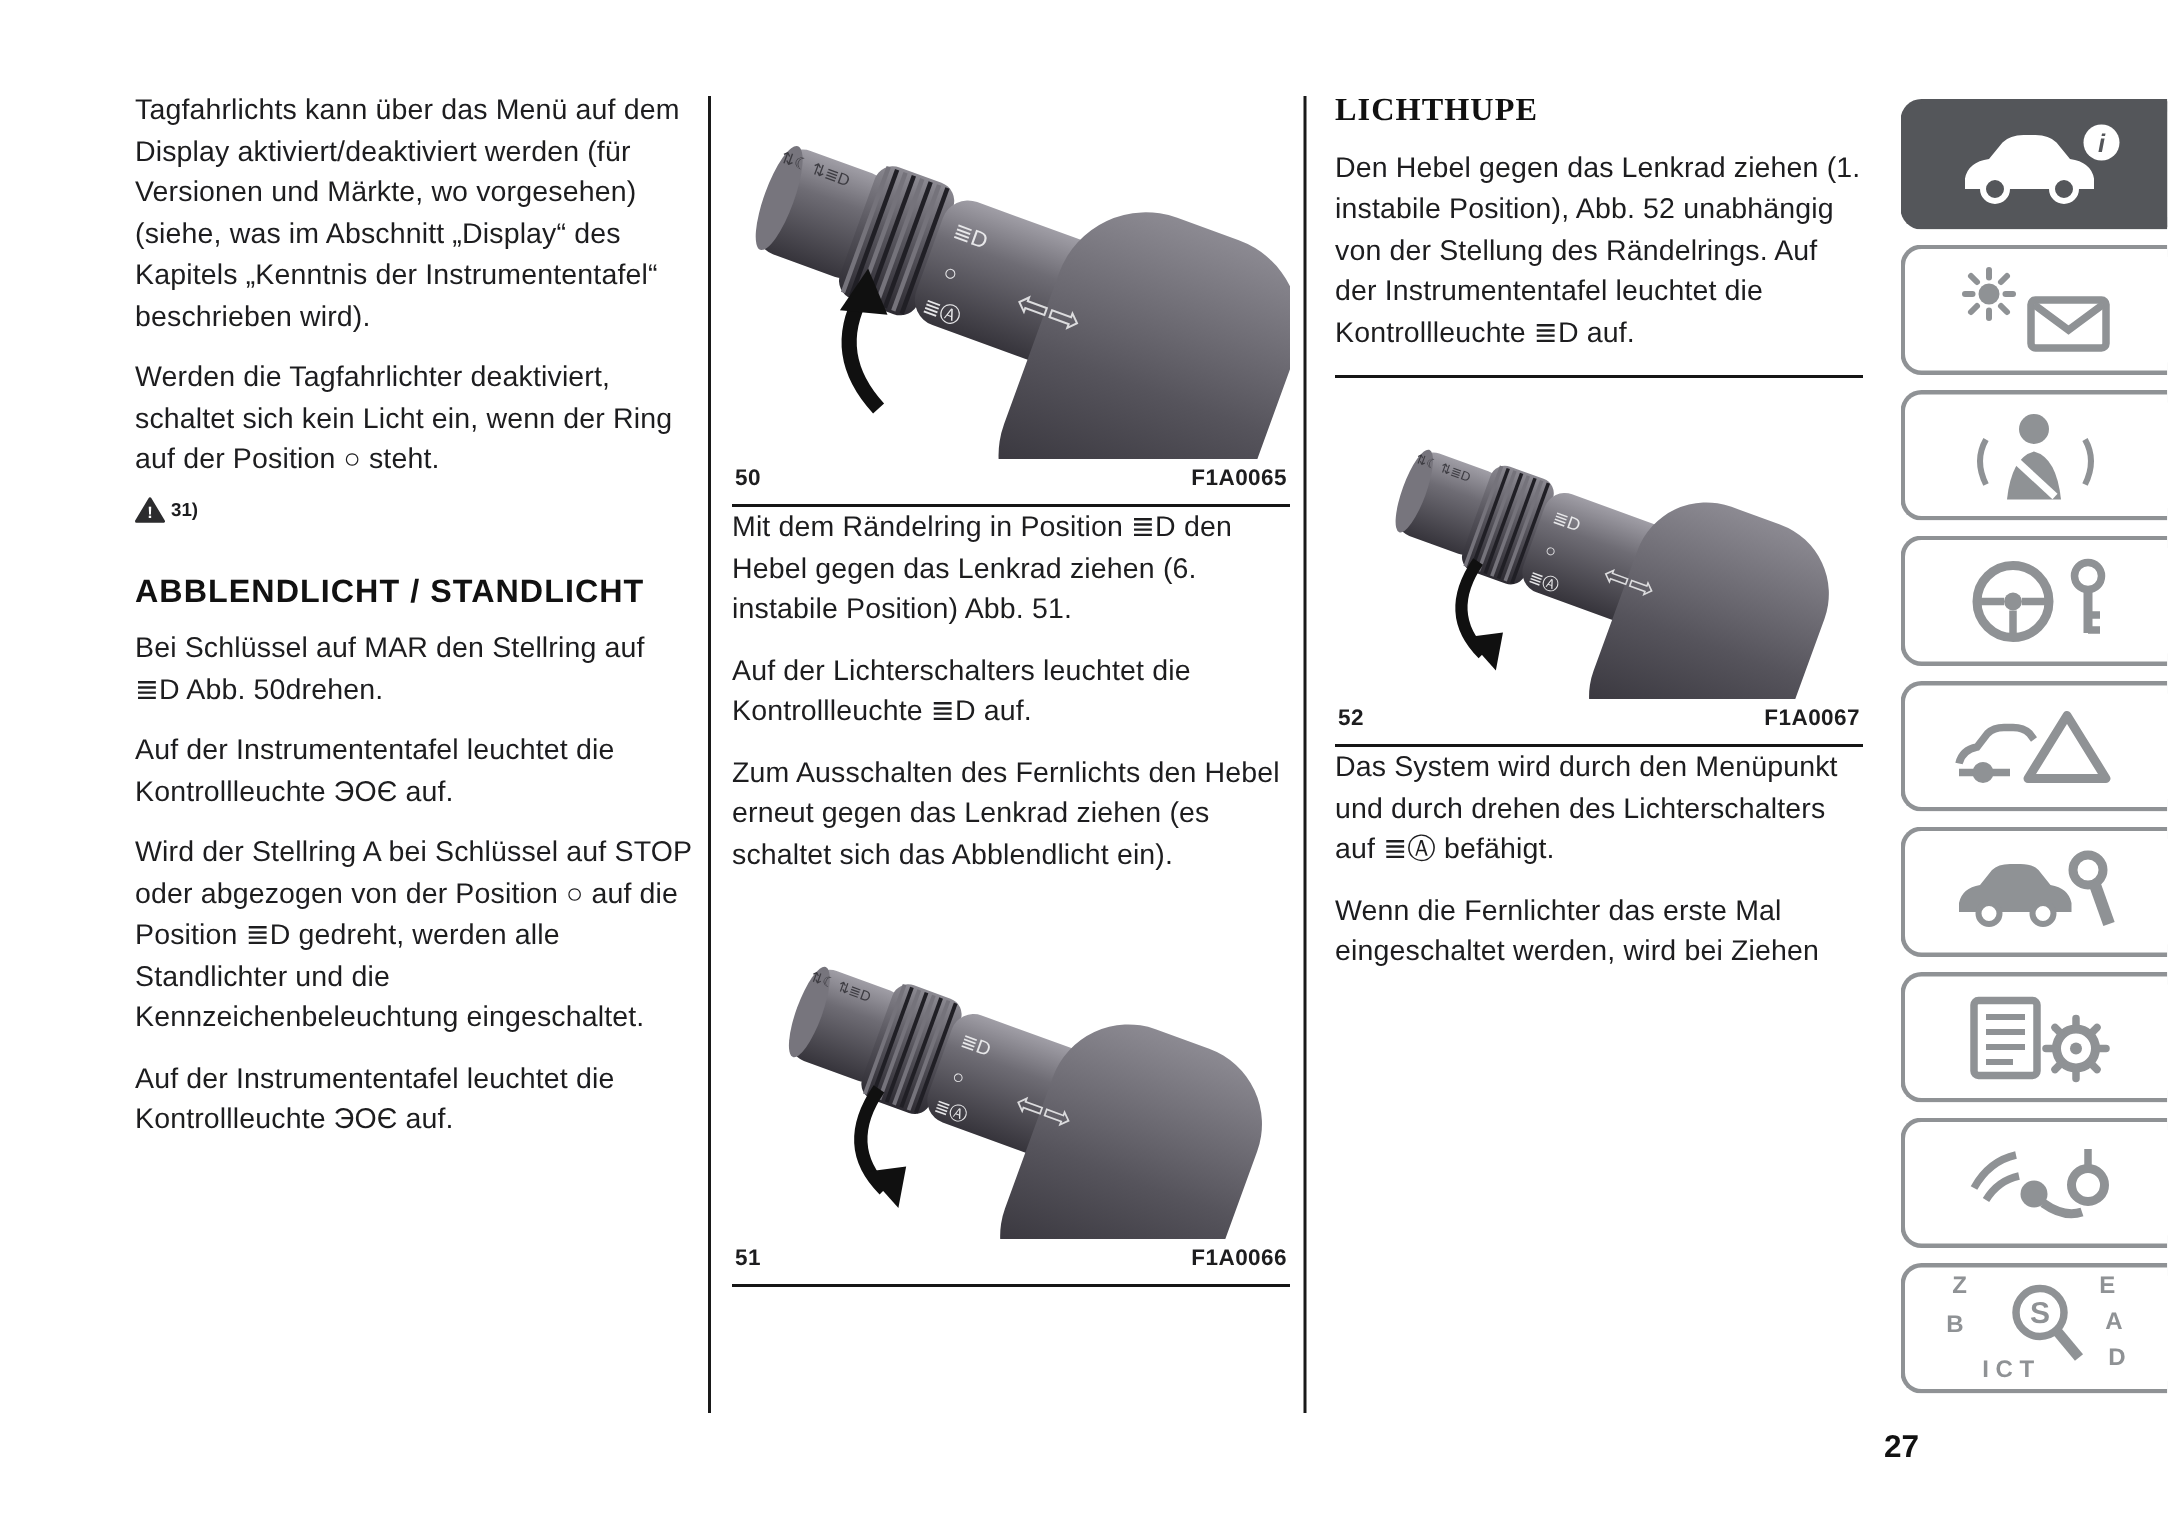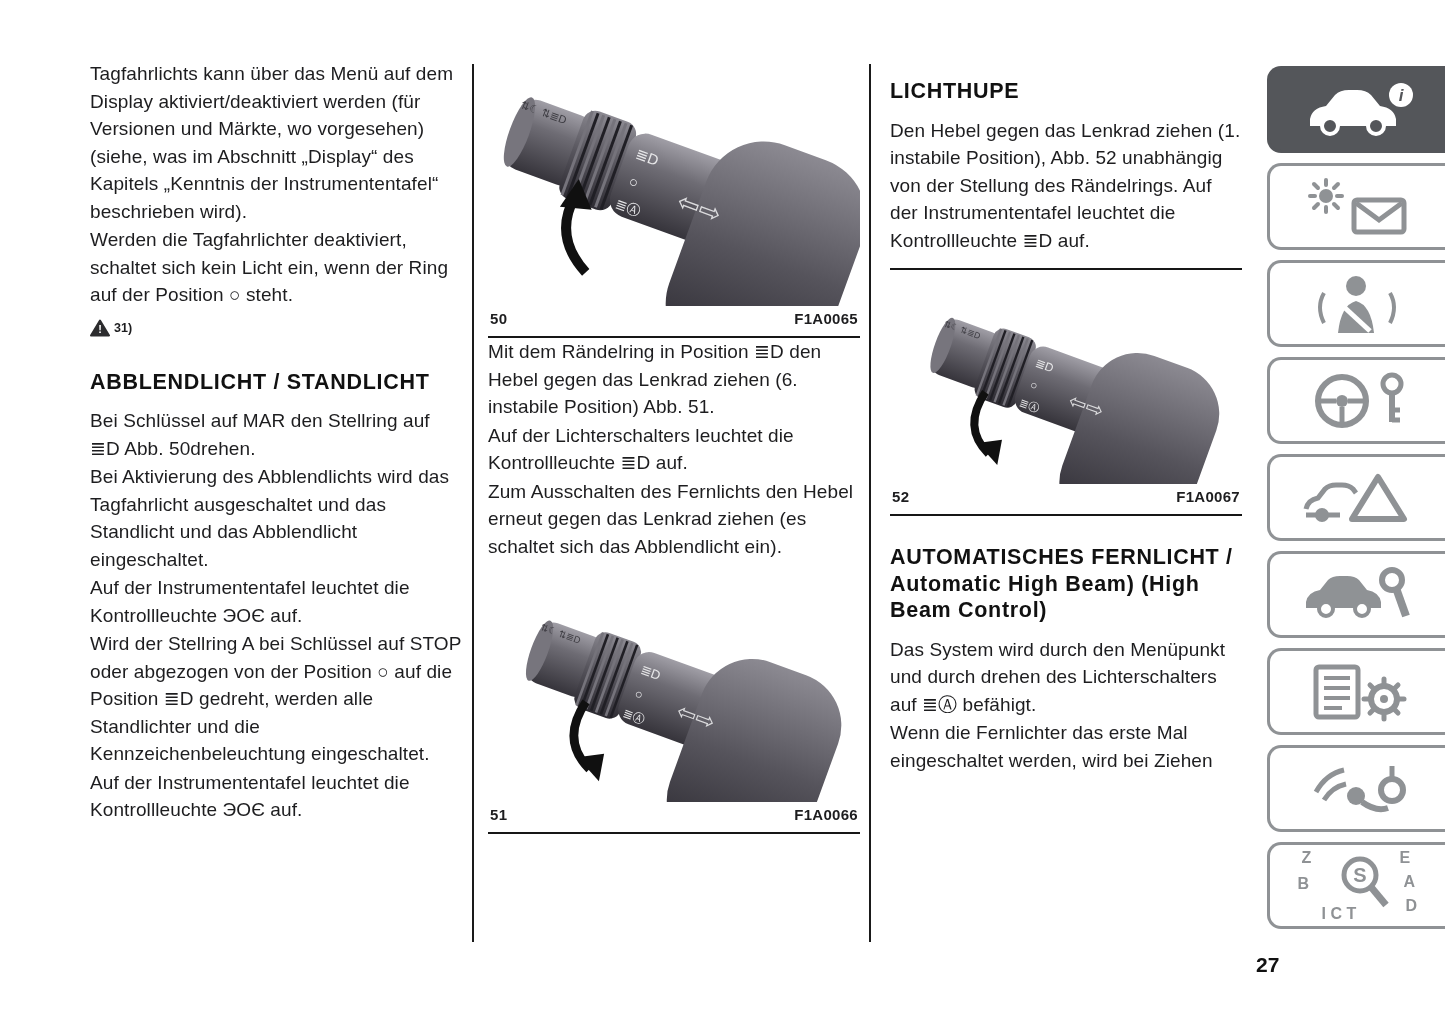--- a/index.html
+++ b/index.html
@@ -16,26 +16,26 @@
   .col { position:absolute; top:60px; }
   #col1 { left:90px;  width:374px; }
   #col2 { left:488px; width:372px; }
   #col3 { left:890px; width:352px; }
 
   .vrule { position:absolute; top:64px; height:878px; width:2px; background:#1a1a1a; }
   #vrule1 { left:472px; }
   #vrule2 { left:869px; }
 
   p.body { font-size:19px; line-height:27.5px; letter-spacing:.1px; }
-  p.body + p.body { margin-top:1px; }
+  p.body + p.body { margin-top:13px; }
   h2.h {
     font-size:21.5px; font-weight:bold; letter-spacing:.7px;
     line-height:26.5px; margin:28px 0 12px; color:#111;
   }
-  h2.h.first { margin-top:18px; }
+  h2.h.first { margin-top:0;font-family:Liberation Serif, serif; }
 
   .warnrow { display:flex; align-items:flex-start; gap:4px; margin-top:10px; height:22px; }
   .warnrow .num { font-size:12.5px; font-weight:bold; padding-top:2px; }
 
   .fig { position:relative; }
   .fig .stalk { width:100%; }
   .figcap {
     display:flex; justify-content:space-between; align-items:flex-end;
     font-weight:bold; font-size:15px; letter-spacing:.3px;
     padding:4px 2px 9px; border-bottom:2px solid #161616;gap:24px;
@@ -73,21 +73,20 @@
       <span>
         <svg width="20" height="18" viewBox="0 0 20 18">
           <polygon points="10,1.5 19,16.5 1,16.5" fill="#2c2c2e" stroke="#2c2c2e" stroke-width="2" stroke-linejoin="round"></polygon>
           <text x="10" y="14" text-anchor="middle" font-size="11" font-weight="bold" fill="#fff">!</text>
         </svg>
       </span>
       <span class="num">31)</span>
     </div>
     <h2 class="h">ABBLENDLICHT / STANDLICHT</h2>
     <p class="body">Bei Schlüssel auf MAR den Stellring auf ≣D Abb. 50drehen.</p>
-    <p class="body">Bei Aktivierung des Abblendlichts wird das Tagfahrlicht ausgeschaltet und das Standlicht und das Abblendlicht eingeschaltet.</p>
     <p class="body">Auf der Instrumententafel leuchtet die Kontrollleuchte ЭOЄ auf.</p>
     <p class="body">Wird der Stellring A bei Schlüssel auf STOP oder abgezogen von der Position ○ auf die Position ≣D gedreht, werden alle Standlichter und die Kennzeichenbeleuchtung eingeschaltet.</p>
     <p class="body">Auf der Instrumententafel leuchtet die Kontrollleuchte ЭOЄ auf.</p>
   </div>
 
   <div class="col" id="col2">
     <div class="fig">
       <div class="stalk" style="height:246px"><svg viewBox="0 0 372 248" width="100%" height="100%" preserveAspectRatio="xMidYMid meet">
     <defs>
       <linearGradient id="gA" x1="0" y1="0" x2="0" y2="1">
@@ -215,21 +214,20 @@
       <text x="196" y="148" font-size="27" fill="#dcdcde">⇦⇨</text>
     </g>
     <path d="M84,132 Q54,176 88,210" stroke="#101010" stroke-width="10" fill="none"></path>
                      <polygon points="74,196 99,224 105,192" fill="#101010"></polygon>
   </svg></div>
       <div class="figcap">
         <span>52</span>
         <span>F1A0067</span>
       </div>
     </div>
-    <h2 class="h">AUTOMATISCHES FERNLICHT / Automatic High Beam) (High Beam Control)</h2>
     <p class="body">Das System wird durch den Menüpunkt und durch drehen des Lichterschalters auf ≣Ⓐ befähigt.</p>
     <p class="body">Wenn die Fernlichter das erste Mal eingeschaltet werden, wird bei Ziehen</p>
   </div>
 
   <div id="sidebar">
 
     <div class="tile active">
       <span>
         <svg width="116" height="62" viewBox="0 0 116 62">
           <path d="M10 40 q2 -11 16 -13 l9 -11 q5 -5 14 -5 h8 q9 0 14 5 l9 11 q14 2 16 13 v7 h-86 z" fill="#fff"></path>

